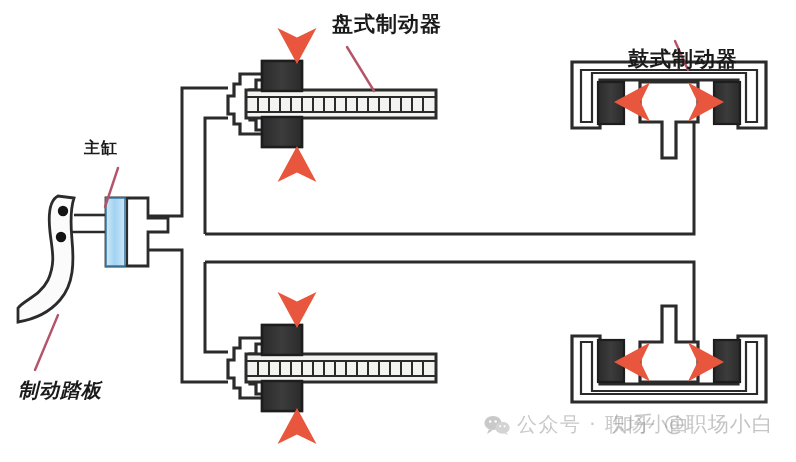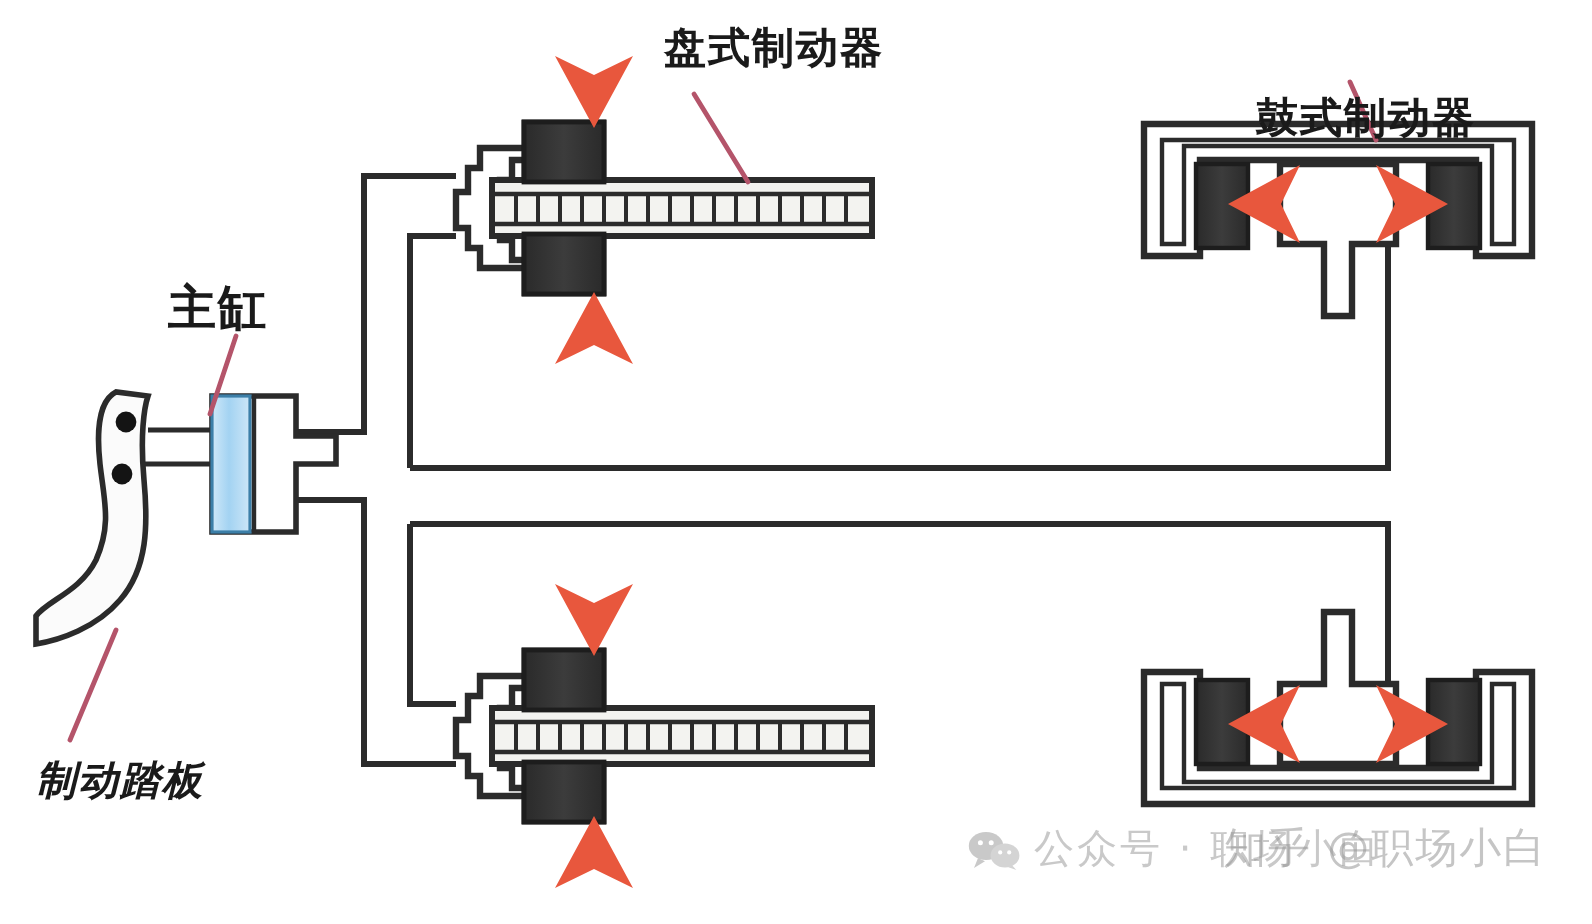--- a/index.html
+++ b/index.html
@@ -27,21 +27,21 @@
   .lbl {
     position: absolute;
     color: #1a1a1a;
     font-weight: 700;
     white-space: nowrap;
     font-family: "DejaVu Sans", "Liberation Sans", sans-serif;
     letter-spacing: 1px;
   }
   #label-disc  { left: 332px; top: 10px;  font-size: 21px; }
   #label-drum  { left: 628px; top: 8px;   font-size: 21px; margin-top: 37px; }
-  #label-mc    { left: 84px;  top: 138px; font-size: 24px; }
+  #label-mc    { left: 84px;  top: 138px; font-size: 16px; }
   #label-pedal { left: 18px;  top: 377px; font-size: 20px; font-style: italic; }
 
   #watermark {
     position: absolute;
     left: 484px;
     top: 411px;
     display: flex;
     align-items: center;
     gap: 7px;
     color: #c9c9c9;

